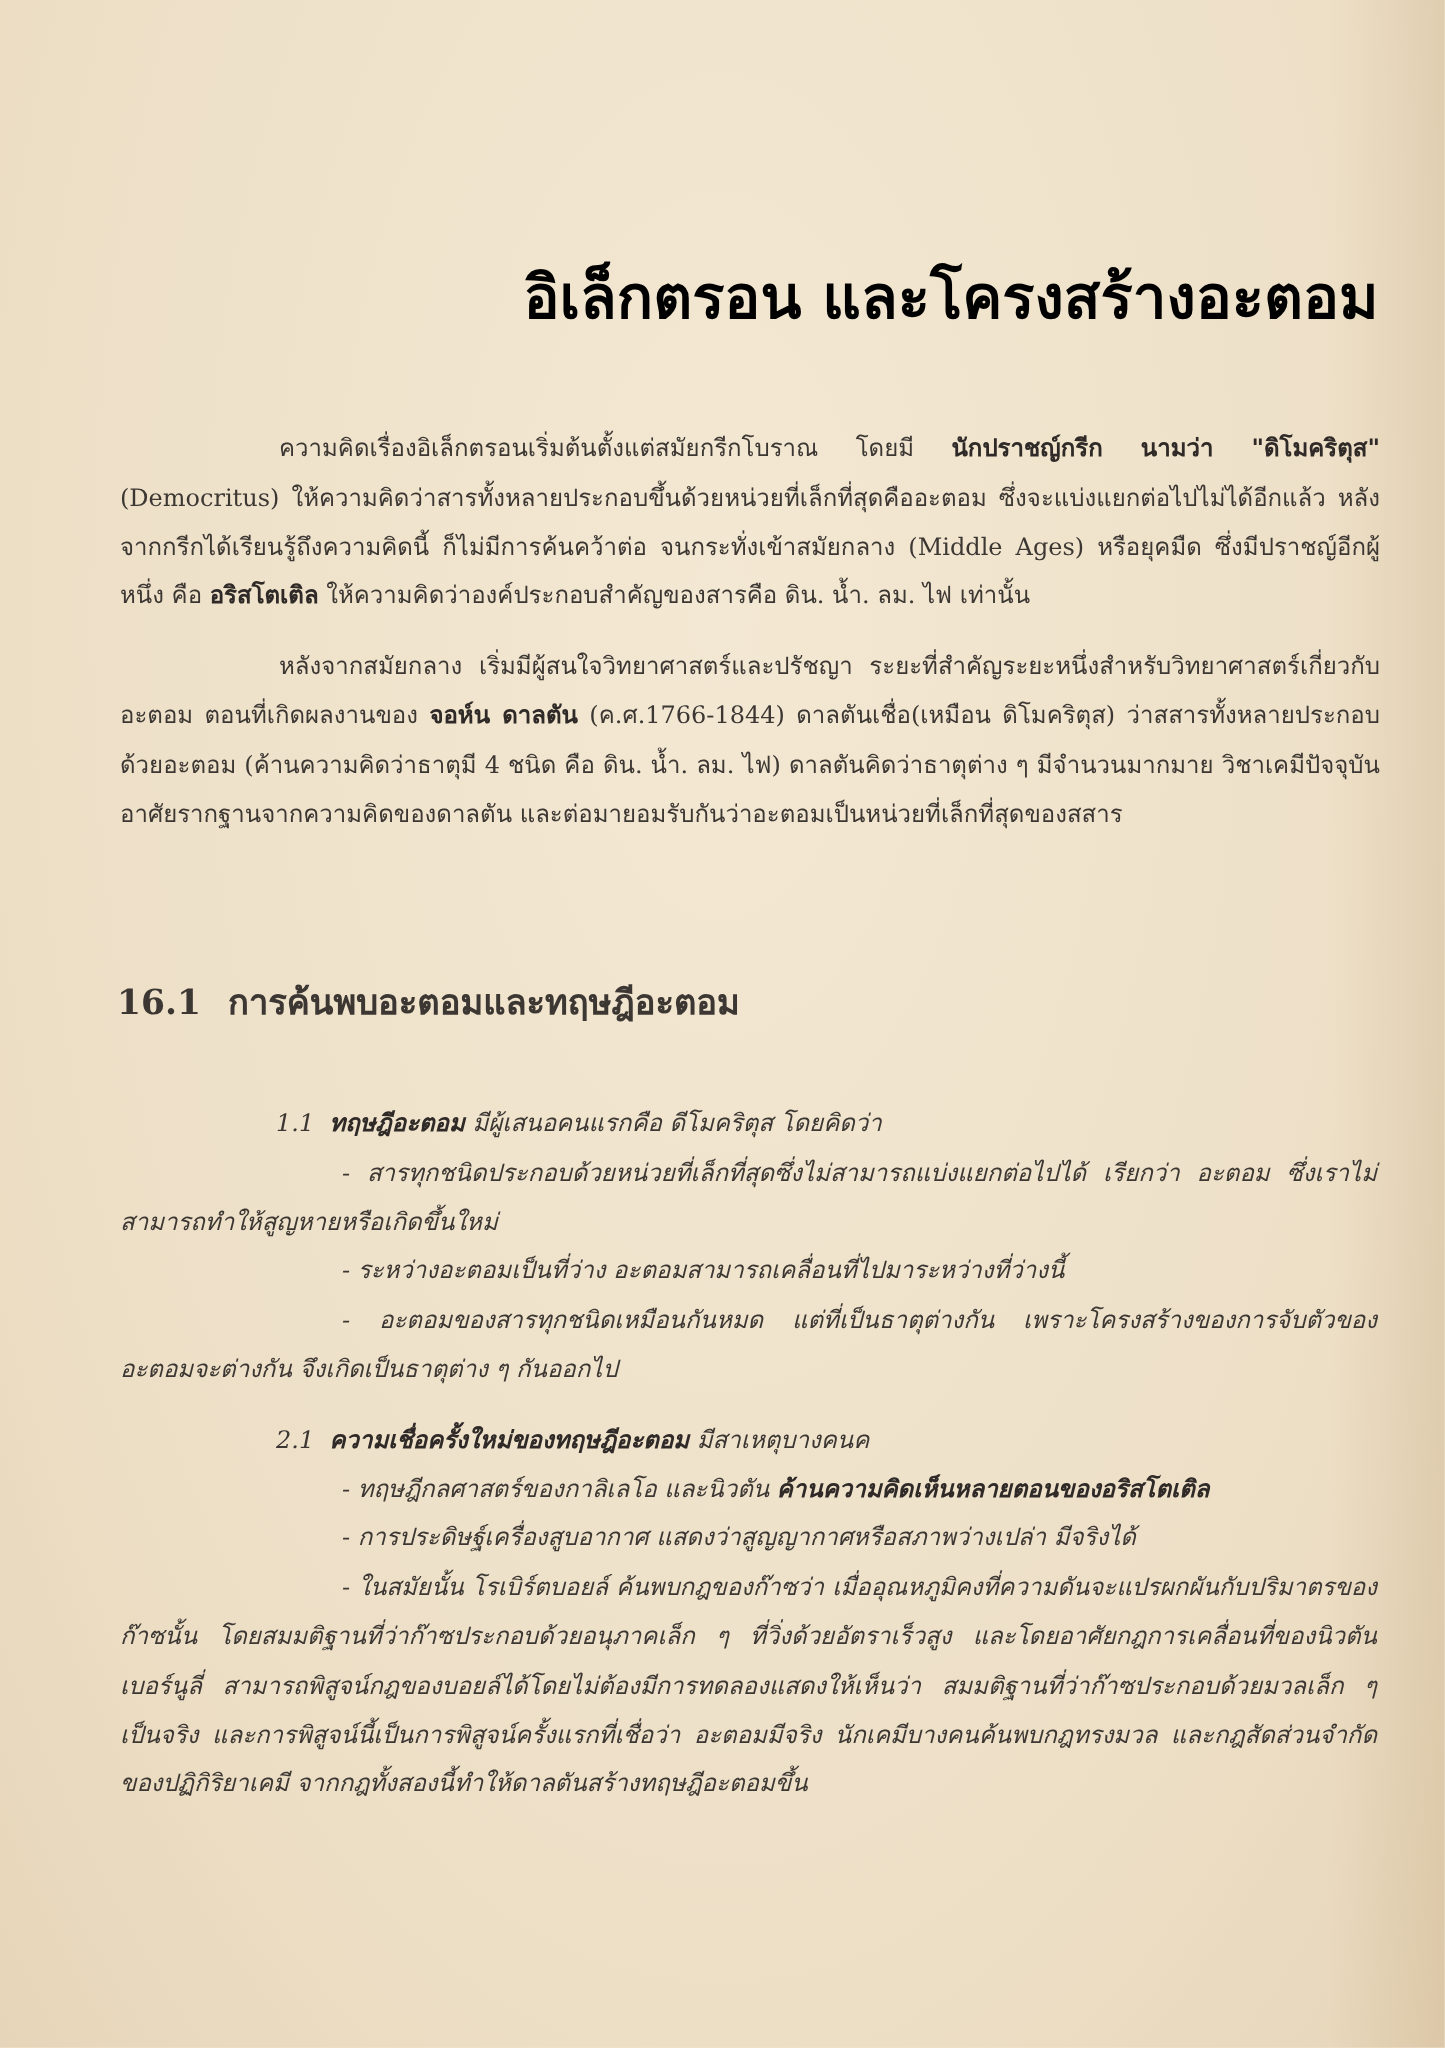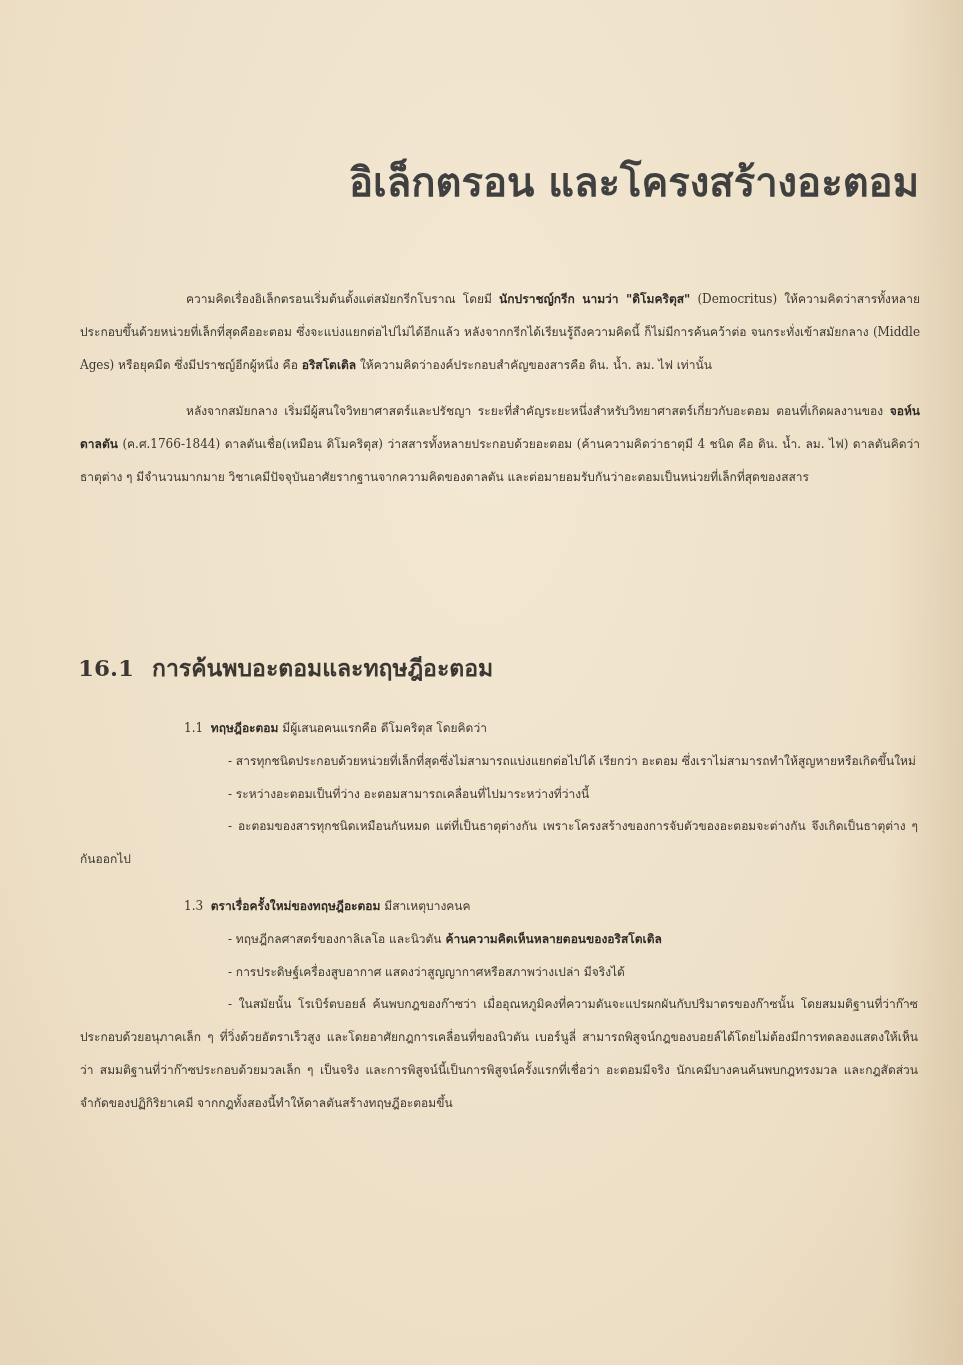--- a/index.html
+++ b/index.html
@@ -14,27 +14,27 @@
     position: relative;
   }
   .page { position: absolute; left: 0; top: 0; width: 963px; height: 1365px; }
   .chapter-num {
     position: absolute; right: 42px; top: 68px;
     font-family: "DejaVu Serif", serif; font-weight: bold;
     font-size: 68px; line-height: 1; color: #4a4542; letter-spacing: 2px;
     white-space: nowrap;
   }
   .chapter-title {
-    position: absolute; right: 44px; top: 160px;
+    position: absolute; right: 44px; top: 177px;
     font-family: "DejaVu Sans", sans-serif; font-weight: bold;
-    font-size: 40px; line-height: 1.1; color: #404040; white-space: nowrap;
+    font-size: 40px; line-height: 1.1; color: #000000; white-space: nowrap;
   }
   .body-text {
     position: absolute; left: 80px; width: 840px;
-    font-family: "DejaVu Serif", serif; font-size: 12px;
+    font-family: "DejaVu Serif", serif; font-size: 16px;
     line-height: 32.8px; text-align: justify; color: #3c3733;
   }
   .body-text p { margin: 0; }
   .indent { text-indent: 106px; }
   b { font-family: "DejaVu Sans", sans-serif; font-weight: bold; color: #2f2a27; }
   .section-heading {
     position: absolute; left: 78px; top: 650px;
     font-family: "DejaVu Sans", sans-serif; font-weight: bold;
     font-size: 23px; color: #3c3733; white-space: nowrap;
   }
@@ -52,27 +52,27 @@
 
   <div class="body-text" style="top:283px;">
     <p class="indent"><span>ความคิดเรื่องอิเล็กตรอนเริ่มต้นตั้งแต่สมัยกรีกโบราณ โดยมี </span><b>นักปราชญ์กรีก นามว่า "ดิโมคริตุส"</b><span> (Democritus) ให้ความคิดว่าสารทั้งหลายประกอบขึ้นด้วยหน่วยที่เล็กที่สุดคืออะตอม ซึ่งจะแบ่งแยกต่อไปไม่ได้อีกแล้ว หลังจากกรีกได้เรียนรู้ถึงความคิดนี้ ก็ไม่มีการค้นคว้าต่อ จนกระทั่งเข้าสมัยกลาง (Middle Ages) หรือยุคมืด ซึ่งมีปราชญ์อีกผู้หนึ่ง คือ </span><b>อริสโตเติล</b><span> ให้ความคิดว่าองค์ประกอบสำคัญของสารคือ ดิน. น้ำ. ลม. ไฟ เท่านั้น</span></p>
     <p class="indent" style="margin-top:14px;"><span>หลังจากสมัยกลาง เริ่มมีผู้สนใจวิทยาศาสตร์และปรัชญา ระยะที่สำคัญระยะหนึ่งสำหรับวิทยาศาสตร์เกี่ยวกับอะตอม ตอนที่เกิดผลงานของ </span><b>จอห์น ดาลตัน</b><span> (ค.ศ.1766-1844) ดาลตันเชื่อ(เหมือน ดิโมคริตุส) ว่าสสารทั้งหลายประกอบด้วยอะตอม (ค้านความคิดว่าธาตุมี 4 ชนิด คือ ดิน. น้ำ. ลม. ไฟ) ดาลตันคิดว่าธาตุต่าง ๆ มีจำนวนมากมาย วิชาเคมีปัจจุบันอาศัยรากฐานจากความคิดของดาลตัน และต่อมายอมรับกันว่าอะตอมเป็นหน่วยที่เล็กที่สุดของสสาร</span></p>
   </div>
 
   <div class="section-heading">
     <span class="num">16.1</span><span>การค้นพบอะตอมและทฤษฎีอะตอม</span>
   </div>
 
-  <div class="body-text" style="top:712px; width:838px;">
+  <div class="body-text" style="top:733px; width:838px;font-style:italic;">
     <p class="item-head"><span>1.1</span>&nbsp; <b>ทฤษฎีอะตอม</b><span> มีผู้เสนอคนแรกคือ ดีโมคริตุส โดยคิดว่า</span></p>
     <p class="bullet">-  สารทุกชนิดประกอบด้วยหน่วยที่เล็กที่สุดซึ่งไม่สามารถแบ่งแยกต่อไปได้ เรียกว่า อะตอม ซึ่งเราไม่สามารถทำให้สูญหายหรือเกิดขึ้นใหม่</p>
     <p class="bullet">- ระหว่างอะตอมเป็นที่ว่าง อะตอมสามารถเคลื่อนที่ไปมาระหว่างที่ว่างนี้</p>
     <p class="bullet">- อะตอมของสารทุกชนิดเหมือนกันหมด แต่ที่เป็นธาตุต่างกัน เพราะโครงสร้างของการจับตัวของอะตอมจะต่างกัน จึงเกิดเป็นธาตุต่าง ๆ กันออกไป</p>
 
 
     <div class="gap"></div>
-    <p class="item-head"><span>1.3</span>&nbsp; <b>ตราเรื่อครั้งใหม่ของทฤษฎีอะตอม</b><span> มีสาเหตุบางคนค</span></p>
+    <p class="item-head"><span>2.1</span>&nbsp; <b>ความเชื่อครั้งใหม่ของทฤษฎีอะตอม</b><span> มีสาเหตุบางคนค</span></p>
     <p class="bullet"><span>- ทฤษฎีกลศาสตร์ของกาลิเลโอ และนิวตัน </span><b>ค้านความคิดเห็นหลายตอนของอริสโตเติล</b></p>
     <p class="bullet">- การประดิษฐ์เครื่องสูบอากาศ แสดงว่าสูญญากาศหรือสภาพว่างเปล่า มีจริงได้</p>
     <p class="bullet">- ในสมัยนั้น โรเบิร์ตบอยล์ ค้นพบกฎของก๊าซว่า เมื่ออุณหภูมิคงที่ความดันจะแปรผกผันกับปริมาตรของก๊าซนั้น โดยสมมติฐานที่ว่าก๊าซประกอบด้วยอนุภาคเล็ก ๆ ที่วิ่งด้วยอัตราเร็วสูง และโดยอาศัยกฎการเคลื่อนที่ของนิวตัน เบอร์นูลี่ สามารถพิสูจน์กฎของบอยล์ได้โดยไม่ต้องมีการทดลองแสดงให้เห็นว่า สมมติฐานที่ว่าก๊าซประกอบด้วยมวลเล็ก ๆ เป็นจริง และการพิสูจน์นี้เป็นการพิสูจน์ครั้งแรกที่เชื่อว่า อะตอมมีจริง นักเคมีบางคนค้นพบกฎทรงมวล และกฎสัดส่วนจำกัดของปฏิกิริยาเคมี จากกฎทั้งสองนี้ทำให้ดาลตันสร้างทฤษฎีอะตอมขึ้น</p>
   </div>
 
 </div>
 
 </body></html>

